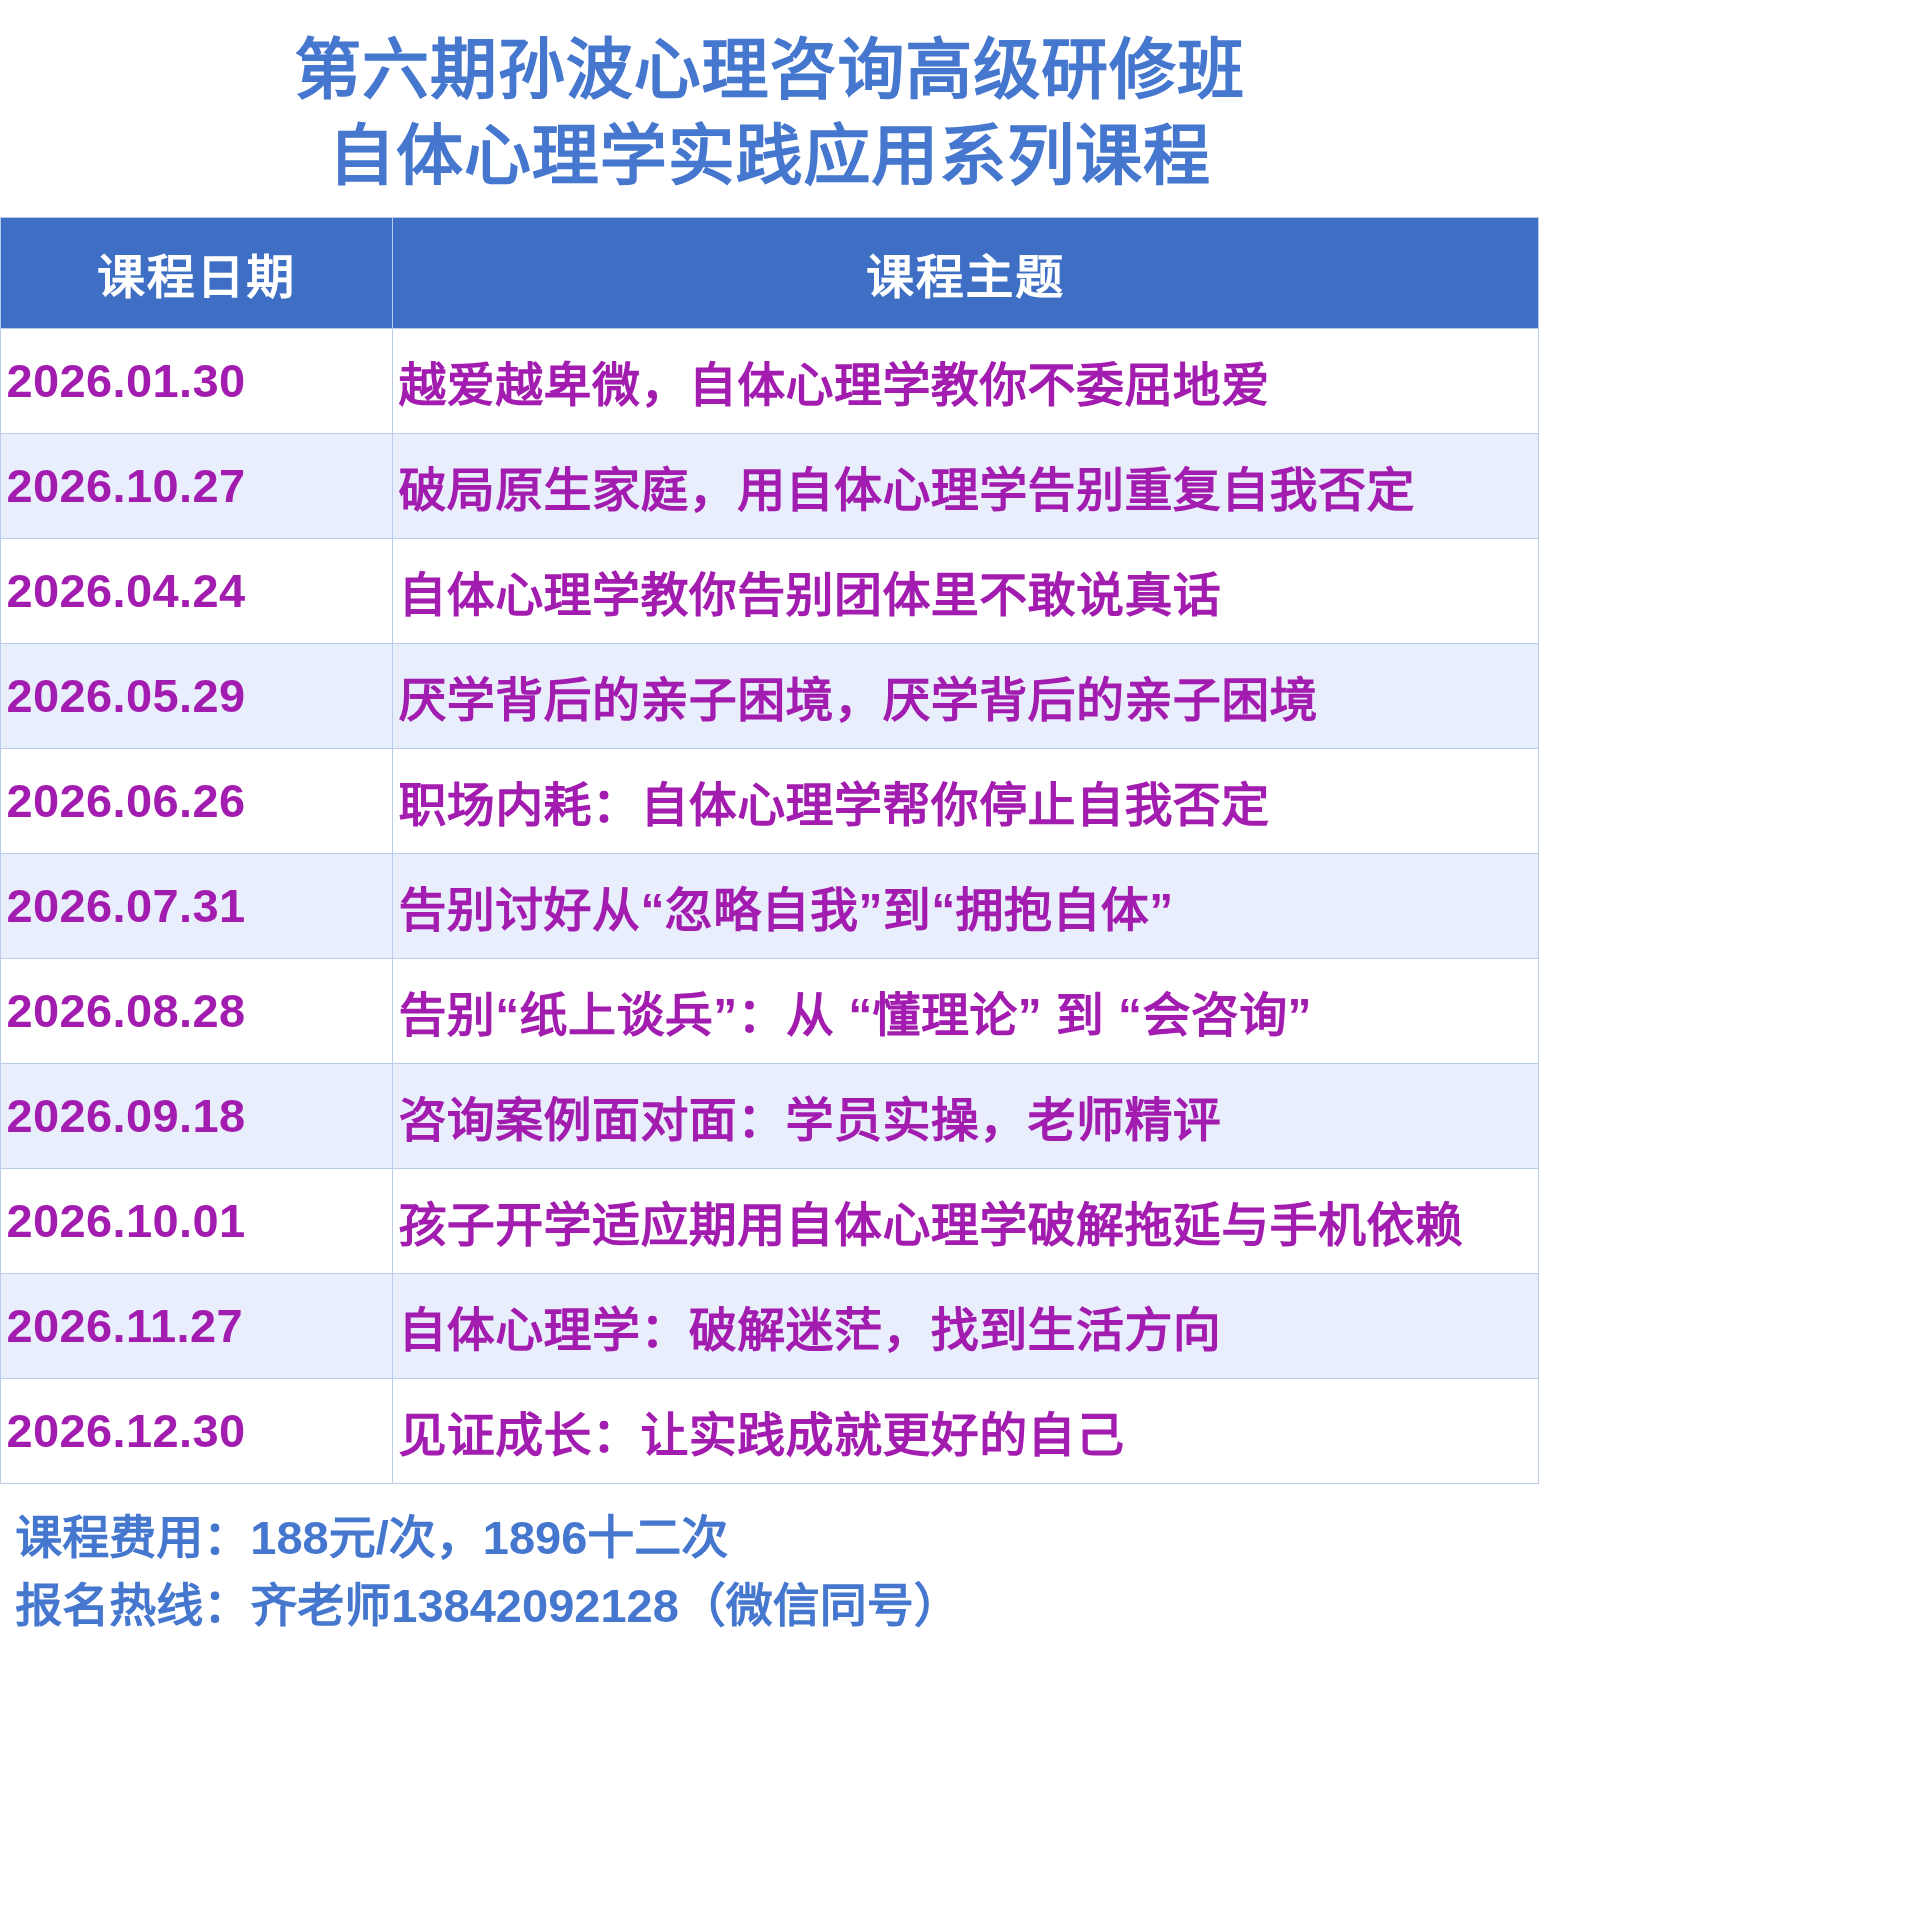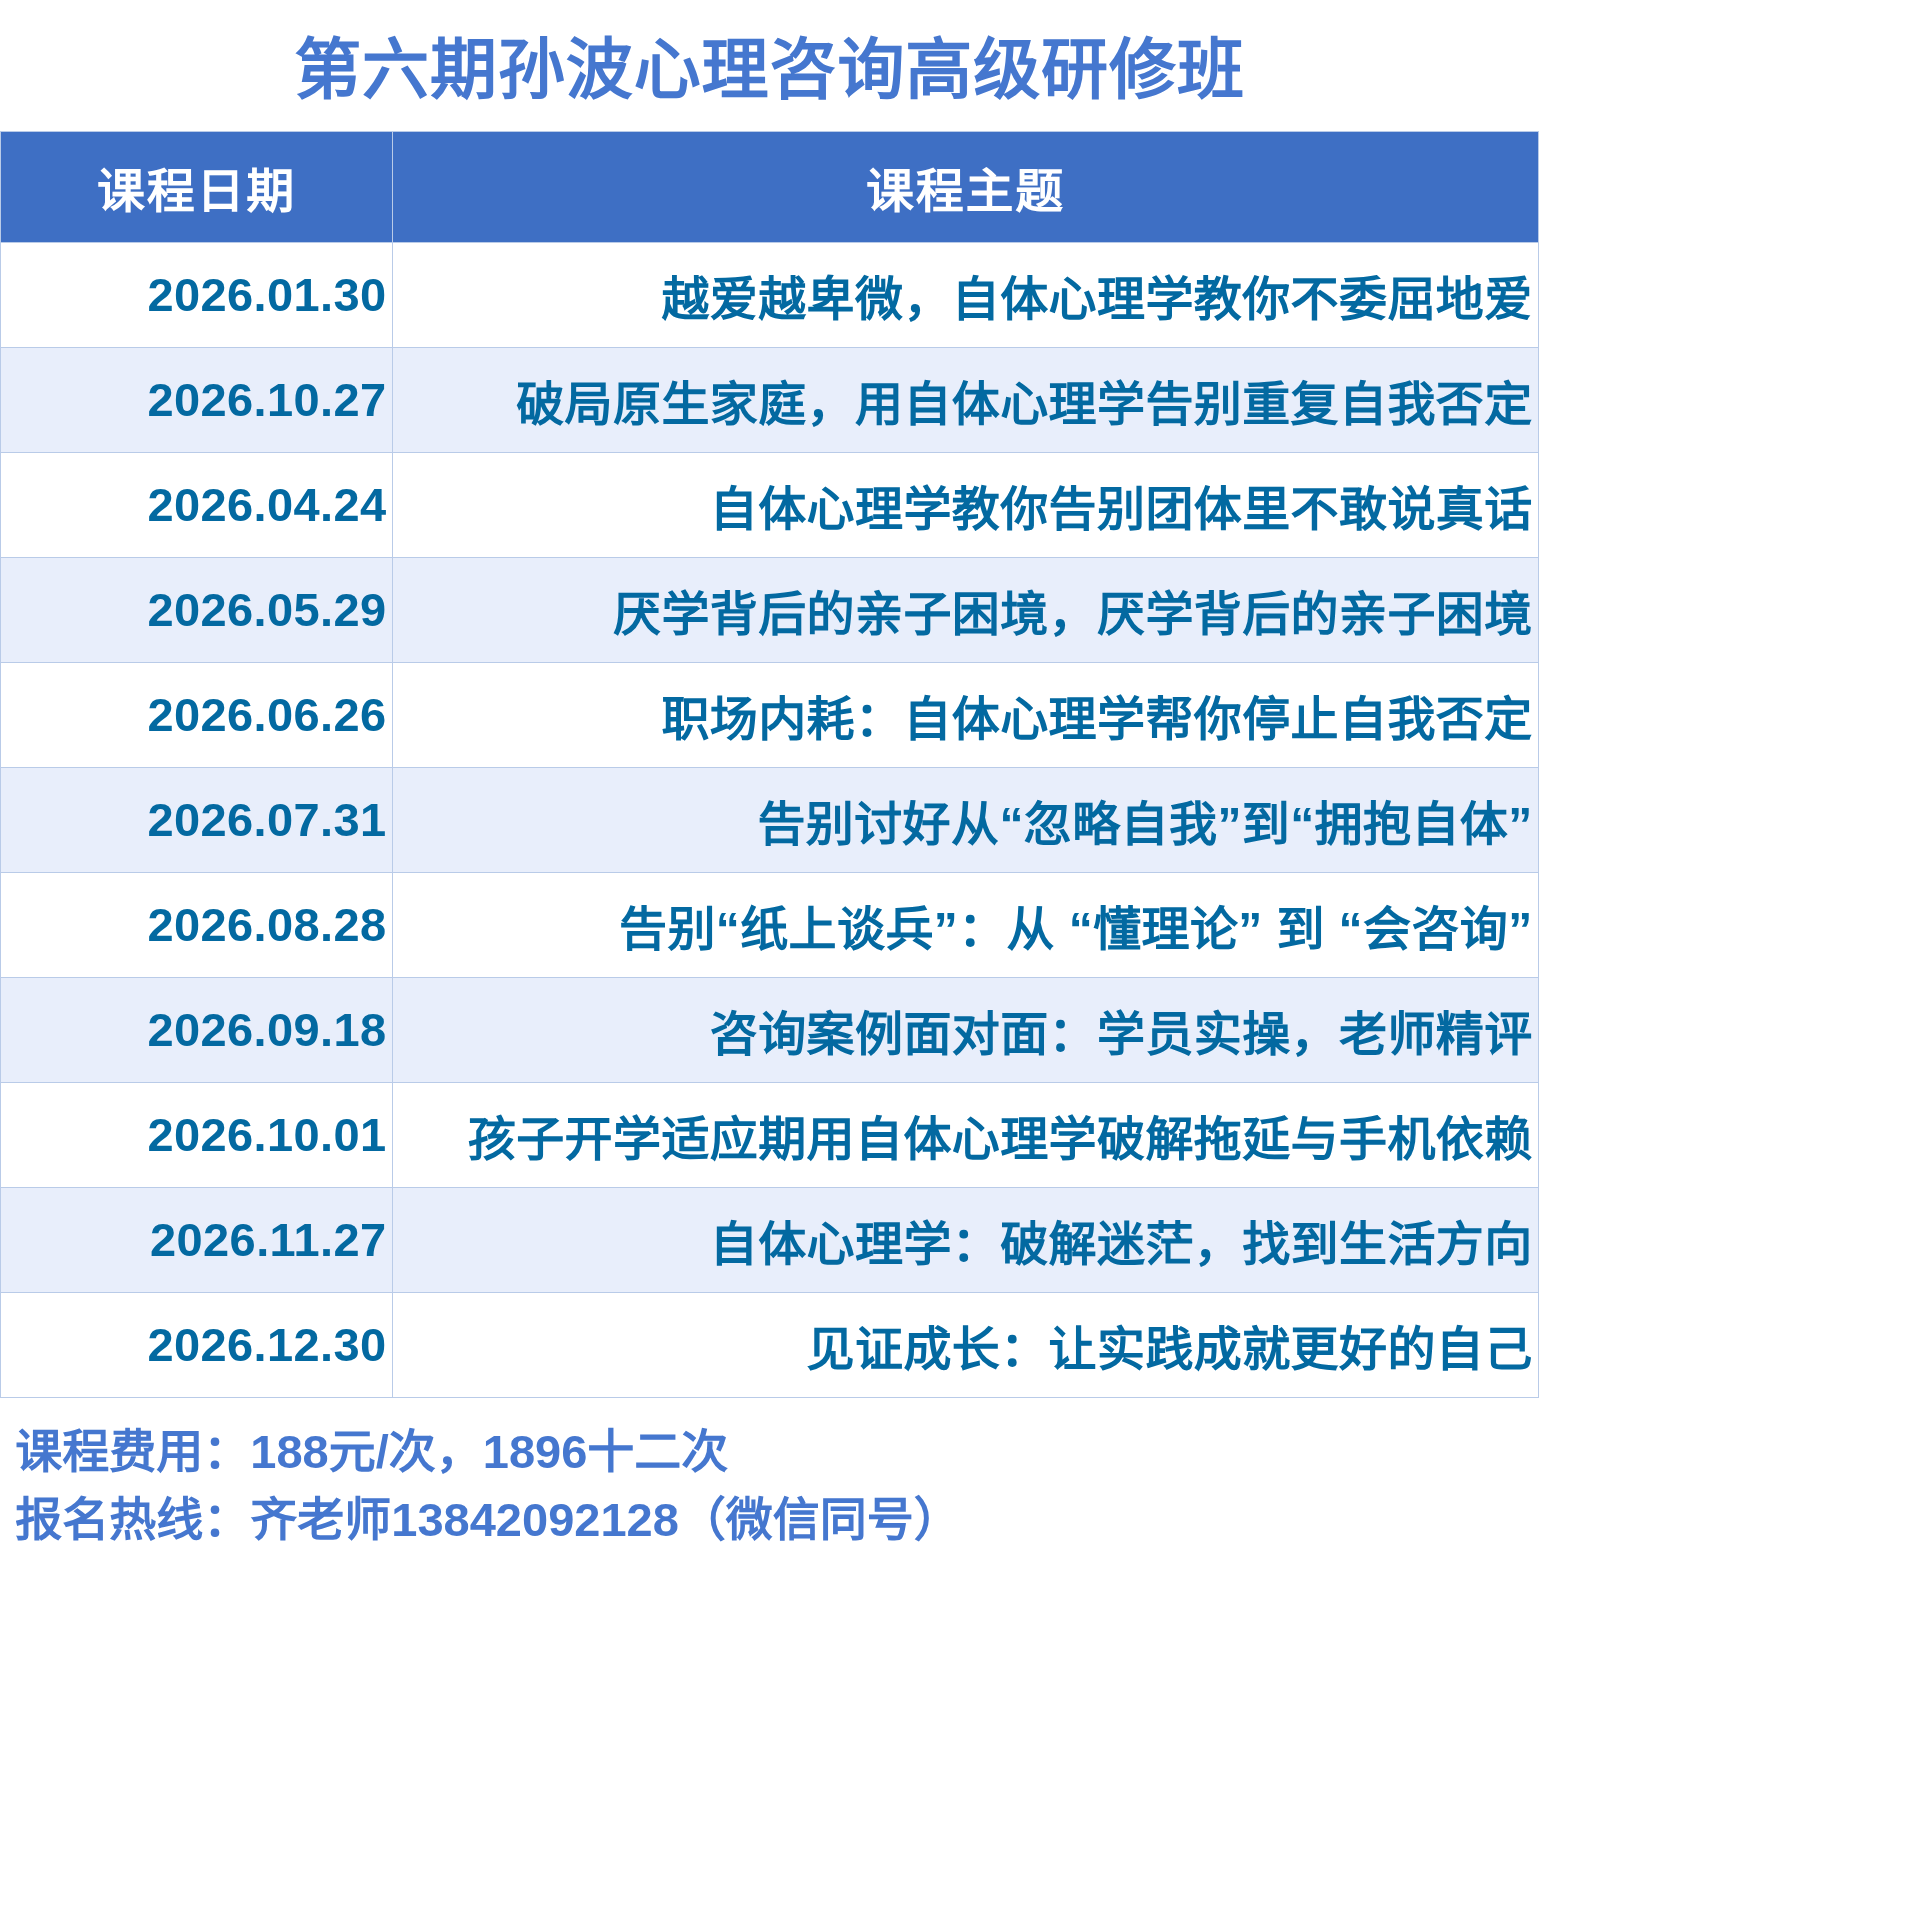--- a/index.html
+++ b/index.html
@@ -49,23 +49,23 @@
     font-size: 48px;
     font-weight: bold;
     padding: 20px 4.5px;
     letter-spacing: 1.8px;
   }
   th.col-date { width: 382px; }
   th.col-topic { width: auto; }
   tbody td {
     font-size: 45px;
     font-weight: bold;
-    color: #0369a1;
+    color: #a21caf;
     padding: 17px 5.4px;
-    text-align: right;
+    text-align: left;
     white-space: nowrap;
   }
   tbody tr:nth-child(odd) td { background: #ffffff; }
   tbody tr:nth-child(even) td { background: #e8eefb; }
   td.date-cell {
     font-size: 47px;
     letter-spacing: 0.4px;
   }
   td.topic-cell {
     font-size: 48px;
@@ -82,20 +82,21 @@
     white-space: nowrap;
   }
 </style>
 </head>
 <body>
 
 <div class="page">
 
   <div class="title-block">
     <div class="title-line">第六期孙波心理咨询高级研修班</div>
+    <div class="title-line">自体心理学实践应用系列课程</div>
   </div>
 
   <table class="schedule">
     <thead>
       <tr>
         <th class="col-date">课程日期</th>
         <th class="col-topic">课程主题</th>
       </tr>
     </thead>
     <tbody>

